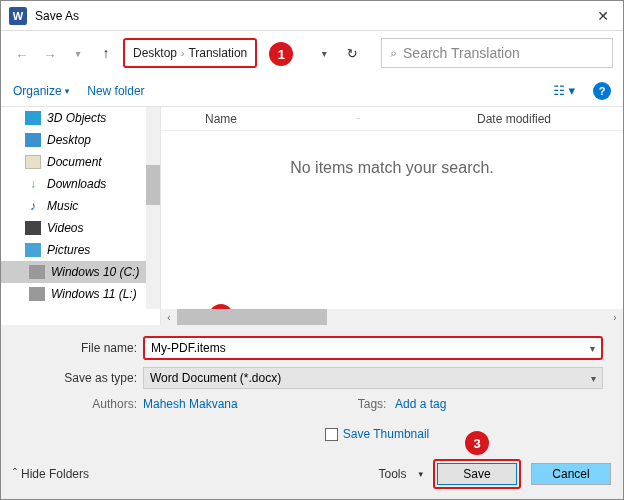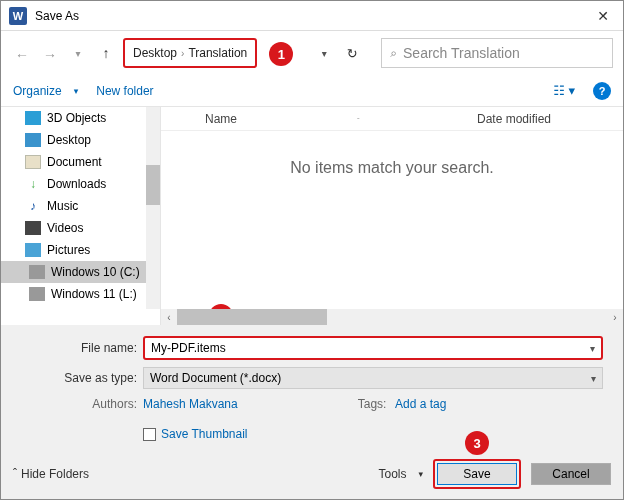--- a/index.html
+++ b/index.html
@@ -14,27 +14,27 @@
 .breadcrumb { border: 2px solid #d8171c; border-radius: 3px; height: 30px; display: flex; align-items: center; padding: 0 8px; font-size: 12px; gap: 4px; position: relative; }
 .breadcrumb .bc-item { color: #222; }
 .breadcrumb .bc-sep { color: #888; font-size: 10px; }
 .callout { width: 24px; height: 24px; background: #d8171c; color: #fff; border-radius: 50%; display: flex; align-items: center; justify-content: center; font-size: 13px; font-weight: 600; position: absolute; }
 .dropdown-caret { width: 22px; text-align: center; color: #555; font-size: 10px; }
 .refresh { width: 22px; text-align: center; color: #333; font-size: 13px; }
 .searchbox { flex: 1; border: 1px solid #ccc; height: 30px; display: flex; align-items: center; padding: 0 8px; gap: 6px; margin-left: 12px; }
 .searchbox .sicon { color: #888; font-size: 12px; }
 .searchbox .splace { color: #888; font-size: 14px; }
 .toolbar { height: 32px; display: flex; align-items: center; padding: 0 12px; gap: 18px; border-bottom: 1px solid #e5e5e5; }
-.toolbar .tbtn { color: #0066b3; font-size: 12px; display: flex; align-items: center; gap: 12px; }
+.toolbar .tbtn { color: #0066b3; font-size: 12px; display: flex; align-items: center; gap: 3px; }
 .toolbar .spacer { flex: 1; }
 .toolbar .viewbtn { color: #0066b3; font-size: 13px; }
 .toolbar .helpbtn { width: 18px; height: 18px; background: #0078d4; color: #fff; border-radius: 50%; display: flex; align-items: center; justify-content: center; font-size: 11px; font-weight: bold; }
 .main { display: flex; height: 218px; }
 .sidebar { width: 160px; border-right: 1px solid #e5e5e5; overflow: hidden; font-size: 12px; position: relative; }
-.sidebar .item { height: 22px; display: flex; align-items: center; gap: 6px; padding-left: 24px; }
+.sidebar .item { height: 22px; display: flex; align-items: center; gap: 6px; padding-left: 24px; font-style: italic; }
 .sidebar .item.sel { background: #ccc; }
 .sidebar .item.sub { padding-left: 28px; }
 .sidebar .ico { width: 16px; height: 14px; display: inline-block; }
 .sidebar .scrollbar { position: absolute; right: 0; top: 0; bottom: 16px; width: 14px; background: #f0f0f0; }
 .sidebar .thumb { position: absolute; right: 0; top: 58px; width: 14px; height: 40px; background: #c0c0c0; }
 .content { flex: 1; display: flex; flex-direction: column; }
 .header-row { height: 24px; display: flex; align-items: center; font-size: 12px; color: #444; border-bottom: 1px solid #eee; }
 .header-row .col-name { width: 290px; padding-left: 28px; margin-left: 16px; }
 .header-row .col-date { flex: 1; padding-left: 10px; }
 .header-row .sortcaret { color: #999; font-size: 8px; margin-left: 120px; }
@@ -47,29 +47,29 @@
 .formrow { display: flex; align-items: center; height: 26px; margin-bottom: 4px; }
 .formrow .lbl { width: 130px; text-align: right; font-size: 12px; color: #333; padding-right: 6px; }
 .filename-box { border: 2px solid #d8171c; border-radius: 3px; background: #fff; height: 24px; width: 460px; display: flex; align-items: center; padding: 0 6px; font-size: 12px; position: relative; }
 .filename-box .caret { margin-left: auto; color: #555; font-size: 10px; }
 .combo { background: #e5e5e5; border: 1px solid #ccc; height: 22px; width: 460px; display: flex; align-items: center; padding: 0 6px; font-size: 12px; }
 .combo .caret { margin-left: auto; color: #555; font-size: 10px; }
 .metarow { display: flex; font-size: 12px; color: #666; margin-top: 6px; }
 .metarow .mlbl { width: 130px; text-align: right; padding-right: 6px; }
 .metarow .mval { color: #0066b3; }
 .metarow .tagscol { margin-left: 120px; }
-.checkrow { margin-top: 16px; margin-left: 130px; font-size: 12px; color: #0066b3; display: flex; align-items: center; gap: 5px; }
+.checkrow { margin-top: 16px; margin-left: 130px; font-size: 12px; color: #0066b3; display: flex; align-items: center; gap: 5px; justify-content: center; }
 .checkbox { width: 13px; height: 13px; border: 1px solid #666; background: #fff; }
 .footer { display: flex; align-items: center; margin-top: 18px; gap: 10px; }
 .hidefolders { font-size: 12px; color: #333; display: flex; align-items: center; gap: 4px; }
 .footer .fspacer { flex: 1; }
 .toolsbtn { font-size: 12px; color: #333; display: flex; align-items: center; gap: 12px; }
 .savebtn-wrap { border: 2px solid #d8171c; border-radius: 3px; padding: 2px; position: relative; }
 .savebtn { width: 80px; height: 22px; background: #e1e1e1; border: 1px solid #0078d4; font-size: 12px; display: flex; align-items: center; justify-content: center; }
-.cancelbtn { width: 80px; height: 22px; background: #a3a3a3; border: 1px solid #adadad; font-size: 12px; display: flex; align-items: center; justify-content: center; }
+.cancelbtn { width: 80px; height: 22px; background: #7dd3fc; border: 1px solid #adadad; font-size: 12px; display: flex; align-items: center; justify-content: center; }
 </style>
 </head>
 <body>
 
 <div class="titlebar">
   <div class="wicon">W</div>
   <div class="title">Save As</div>
   <div class="close">✕</div>
 </div>
 

